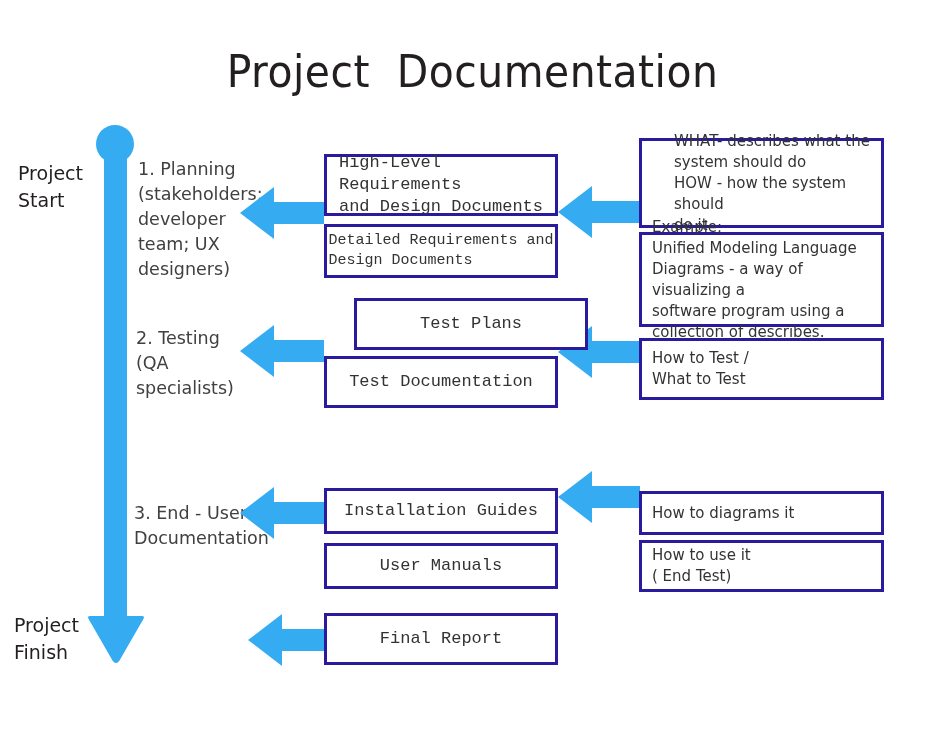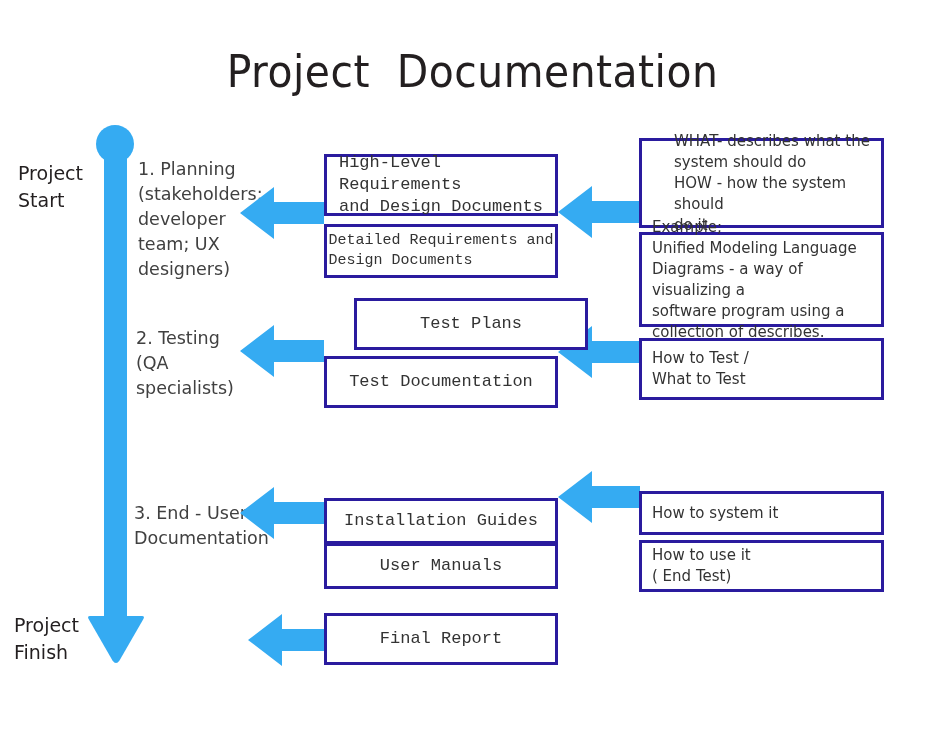--- a/index.html
+++ b/index.html
@@ -194,21 +194,21 @@
 Design Documents</span>
   </div>
 
   <div class="doc-box mid" style="left:324px; top:298px; width:234px; height:52px;margin-left:30px;">
     <span>Test Plans</span>
   </div>
   <div class="doc-box mid" style="left:324px; top:356px; width:234px; height:52px;">
     <span>Test Documentation</span>
   </div>
 
-  <div class="doc-box mid" style="left:324px; top:498px; width:234px; height:46px;">
+  <div class="doc-box mid" style="left:324px; top:488px; width:234px; height:46px;">
     <span>Installation Guides</span>
   </div>
   <div class="doc-box mid" style="left:324px; top:543px; width:234px; height:46px;">
     <span>User Manuals</span>
   </div>
 
   <div class="doc-box mid" style="left:324px; top:613px; width:234px; height:52px;">
     <span>Final Report</span>
   </div>
 
@@ -223,20 +223,20 @@
 Unified Modeling Language
 Diagrams - a way of visualizing a
 software program using a
 collection of describes.</span>
   </div>
   <div class="doc-box right" style="left:639px; top:338px; width:245px; height:62px;">
     <span>How to Test /
 What to Test</span>
   </div>
   <div class="doc-box right" style="left:639px; top:491px; width:245px; height:44px;">
-    <span>How to system it</span>
+    <span>How to diagrams it</span>
   </div>
   <div class="doc-box right" style="left:639px; top:540px; width:245px; height:52px;">
     <span>How to use it
 ( End Test)</span>
   </div>
 
 </div>
 
 </body></html>

